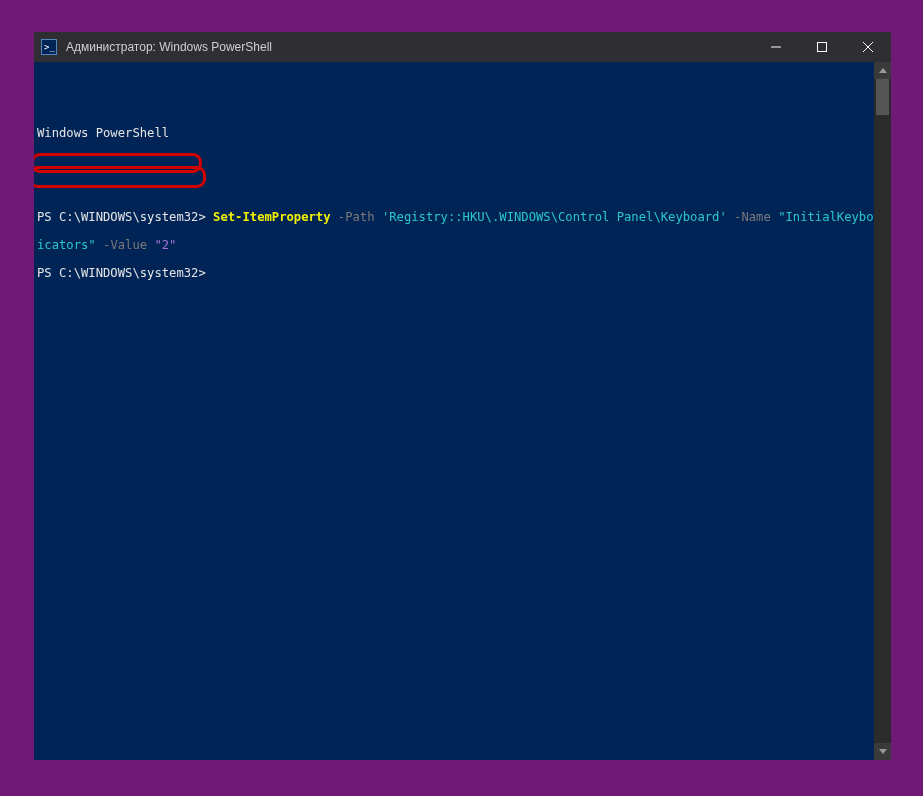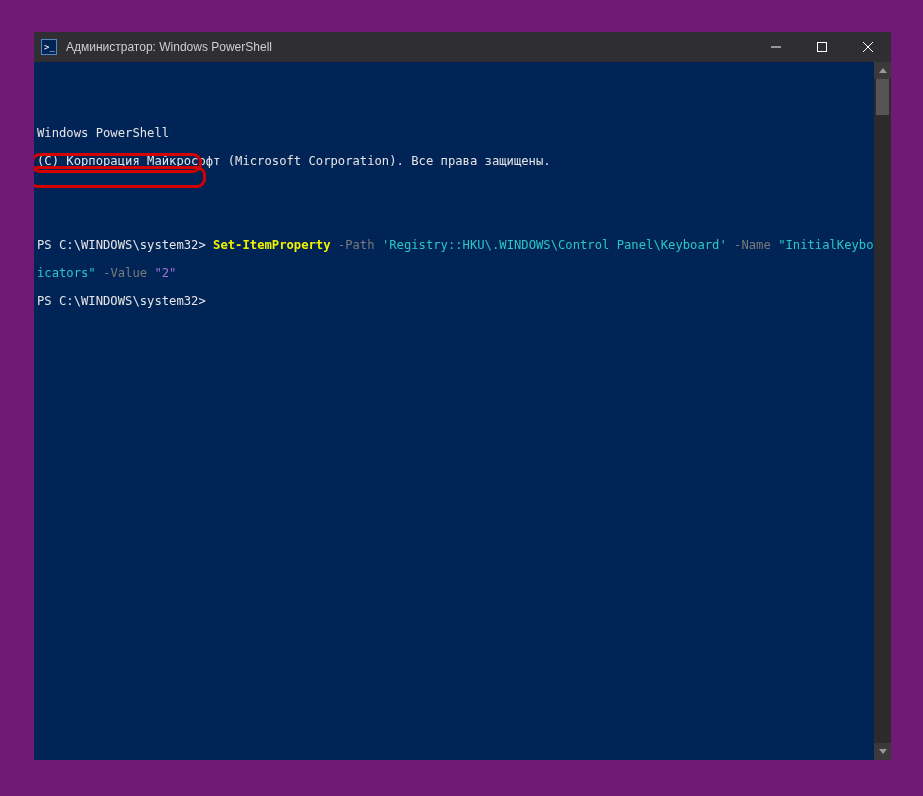--- a/index.html
+++ b/index.html
@@ -181,21 +181,20 @@
               <line x1="0" y1="0" x2="10" y2="10" stroke="#ffffff" stroke-width="1"></line>
               <line x1="10" y1="0" x2="0" y2="10" stroke="#ffffff" stroke-width="1"></line>
             </svg>
         </div>
       </div>
     </div>
 
     <div class="terminal-body">
       <div class="terminal-content">
 <span class="line c-white">Windows PowerShell</span>
-<span class="line c-white">(C) Корпорация Майкрософт (Microsoft Corporation). Все права защищены.</span>
 <span class="line"> </span>
 <span class="line"> </span>
 <span class="line"><span class="c-white">PS C:\WINDOWS\system32&gt; </span><span class="c-yellow">Set-ItemProperty</span><span class="c-gray"> -Path </span><span class="c-cyan">'Registry::HKU\.WINDOWS\Control Panel\Keyboard'</span><span class="c-gray"> -Name </span><span class="c-cyan">"InitialKeyboardInd</span></span>
 <span class="line"><span class="c-cyan">icators"</span><span class="c-gray"> -Value </span><span class="c-purple">"2"</span></span>
 <span class="line c-white">PS C:\WINDOWS\system32&gt;</span>
       </div>
 
       <div class="scrollbar">
         <div class="sb-btn">
             <div class="sb-arrow up"></div>

